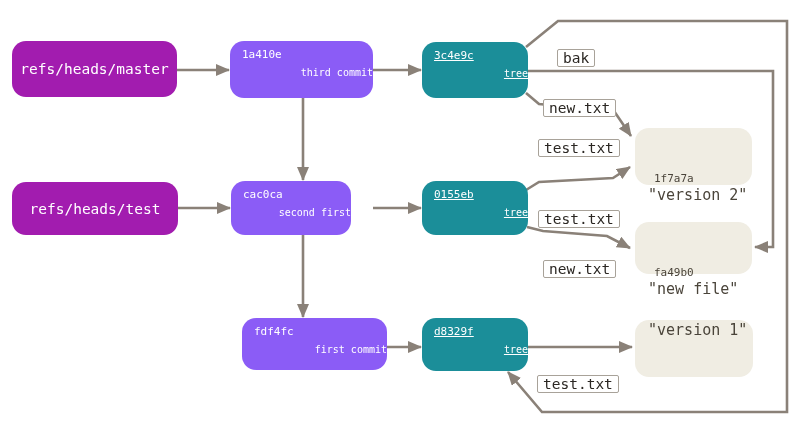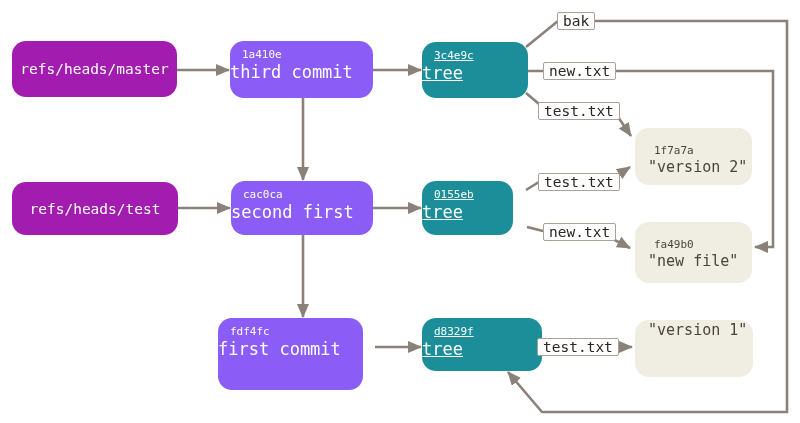--- a/index.html
+++ b/index.html
@@ -4,32 +4,32 @@
 <style>
   html,body{margin:0;padding:0;background:#ffffff;}
   .canvas{
     position:relative;width:800px;height:423px;background:#ffffff;
     font-family:"DejaVu Sans Mono","Liberation Mono",monospace;overflow:hidden;
   }
   svg.edges{position:absolute;left:0;top:0;width:800px;height:423px;}
   .edge{fill:none;stroke:#8a8178;stroke-width:2.6px;}
   .node{position:absolute;border-radius:14px;color:#ffffff;box-sizing:border-box;}
   .node .hash{font-size:11px;line-height:13px;padding:7px 0 0 12px;}
-  .node .title{font-size:17px;line-height:17px;text-align:left;margin-top:3px;white-space:nowrap;}
+  .node .title{font-size:10px;line-height:17px;text-align:right;margin-top:3px;white-space:nowrap;}
   .ref{background:#a21caf;display:flex;align-items:center;justify-content:center;
        font-size:14.5px;white-space:nowrap;}
   .commit{background:#8b5cf6;}
   .tree{background:#1b8e99;text-decoration:underline;}
   .blob{background:#f0ede3;color:#4a443a;}
-  .blob .hash{padding:16px 0 0 19px;}
+  .blob .hash{padding:16px 0 0 19px;margin-top:28px;}
   .blob .title{text-align:left;padding-left:13px;margin-top:2px;font-size:15px;}
   .edge-label{
     position:absolute;background:#ffffff;border:1px solid #a8a299;border-radius:2px;
     color:#2b2723;font-size:14.5px;line-height:16px;padding:0 5px;
-    text-align:center;white-space:nowrap;
+    text-align:center;white-space:nowrap;margin-top:37px;
   }
 </style>
 </head>
 <body>
 
 <div class="canvas">
 
   <svg class="edges">
     <defs>
       <marker id="arrow" viewBox="0 0 14 12" refX="13" refY="6" markerWidth="14" markerHeight="12" markerUnits="userSpaceOnUse" orient="auto">
@@ -55,47 +55,47 @@
     <span>refs/heads/master</span>
   </div>
   <div class="node ref" style="left:12px;top:182px;width:166px;height:53px">
     <span>refs/heads/test</span>
   </div>
 
   <div class="node commit" style="left:230px;top:41px;width:143px;height:57px">
     <div class="hash">1a410e</div>
     <div class="title">third commit</div>
   </div>
-  <div class="node commit" style="left:231px;top:181px;width:142px;height:54px">
+  <div class="node commit" style="left:231px;top:181px;width:120px;height:54px">
     <div class="hash">cac0ca</div>
     <div class="title">second first</div>
   </div>
-  <div class="node commit" style="left:218px;top:318px;width:145px;height:72px">
+  <div class="node commit" style="left:242px;top:318px;width:145px;height:52px">
     <div class="hash">fdf4fc</div>
     <div class="title">first commit</div>
   </div>
 
   <div class="node tree" style="left:422px;top:42px;width:106px;height:56px">
     <div class="hash">3c4e9c</div>
     <div class="title">tree</div>
   </div>
-  <div class="node tree" style="left:422px;top:181px;width:91px;height:54px">
+  <div class="node tree" style="left:422px;top:181px;width:106px;height:54px">
     <div class="hash">0155eb</div>
     <div class="title">tree</div>
   </div>
-  <div class="node tree" style="left:422px;top:318px;width:120px;height:53px">
+  <div class="node tree" style="left:422px;top:318px;width:106px;height:53px">
     <div class="hash">d8329f</div>
     <div class="title">tree</div>
   </div>
 
   <div class="node blob" style="left:635px;top:128px;width:117px;height:57px">
     <div class="hash">1f7a7a</div>
     <div class="title">"version 2"</div>
   </div>
-  <div class="node blob" style="left:635px;top:222px;width:117px;height:61px">
+  <div class="node blob" style="left:635px;top:222px;width:117px;height:52px">
     <div class="hash">fa49b0</div>
     <div class="title">"new file"</div>
   </div>
   <div class="node blob" style="left:635px;top:320px;width:118px;height:57px">
     <div class="title">"version 1"</div>
   </div>
 
   <div class="edge-label" style="left:557px;top:12px">bak</div>
   <div class="edge-label" style="left:543px;top:62px">new.txt</div>
   <div class="edge-label" style="left:538px;top:102px">test.txt</div>

